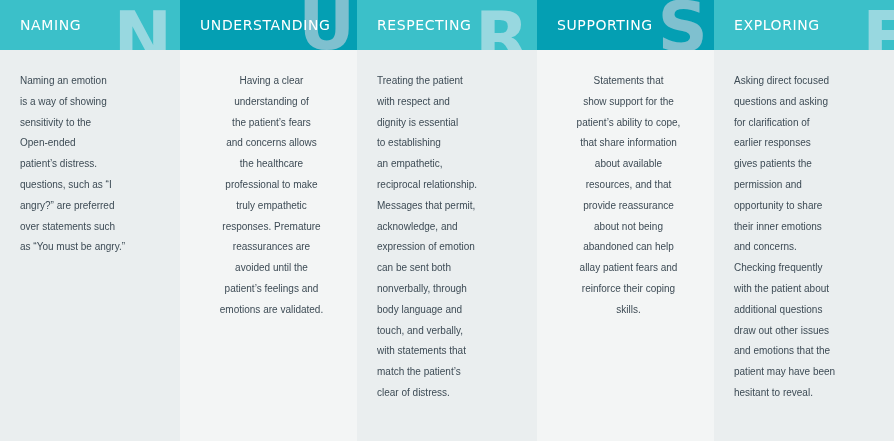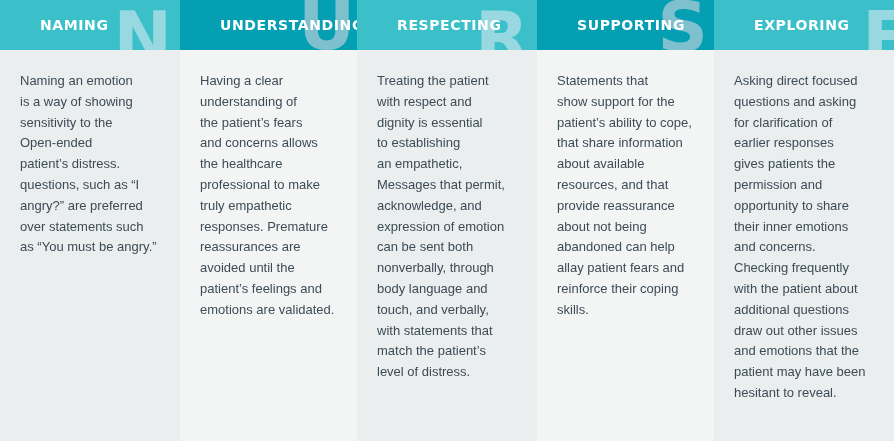--- a/index.html
+++ b/index.html
@@ -10,39 +10,39 @@
     .col.c1 { width: 180px; }
     .col.c2 { width: 177px; }
     .col.c3 { width: 180px; }
     .col.c4 { width: 177px; }
     .col.c5 { width: 180px; }
     .head { position: relative; height: 50px; overflow: hidden; }
     .head.light { background: #3bc0c9; }
     .head.dark { background: #049fb3; }
     .head-title {
       position: absolute; left: 20px; top: 17px;
-      color: #ffffff; font-weight: bold; font-size: 14px; letter-spacing: 0.6px;
+      color: #ffffff; font-weight: normal; font-size: 14px; letter-spacing: 0.6px;
       font-family: "DejaVu Sans", "Liberation Sans", sans-serif;
-      z-index: 2; white-space: nowrap; margin-left: 20px;
+      z-index: 2; white-space: nowrap;
     }
     .big-letter {
       position: absolute; top: -4px;
       font-family: "DejaVu Sans", sans-serif; font-weight: bold;
       font-size: 70px; line-height: 1; z-index: 1;
       color: #98d8e0;
     }
     .head.dark .big-letter { color: #7fc0cf; }
     .c1 .big-letter { right: 8px; top: 2px; }
     .c2 .big-letter { right: 2px; top: -10px; }
     .c3 .big-letter { right: 8px; top: 2px; }
     .c4 .big-letter { right: 6px; top: -8px; }
     .c5 .big-letter { right: -16px; top: 2px; }
-    .body { flex: 1; padding: 21px 14px 0 20px; font-size: 13px; line-height: 20.8px; color: #3d4b55; }
+    .body { flex: 1; padding: 21px 14px 0 20px; font-size: 10px; line-height: 20.8px; color: #3d4b55; }
     .body.light { background: #eaeeef; }
-    .body.dark { background: #f3f5f5; }
+    .body.dark { background: #f3f5f5; text-align: center; }
     .line { display: block; white-space: nowrap; }
   </style>
 </head>
 <body>
 
 <div class="table">
 
   <div class="col c1">
     <div class="head light">
       <span class="big-letter">N</span>
@@ -86,30 +86,31 @@
     <div class="head light">
       <span class="big-letter">R</span>
       <span class="head-title">RESPECTING</span>
     </div>
     <div class="body light">
       <span class="line">Treating the patient</span>
       <span class="line">with respect and</span>
       <span class="line">dignity is essential</span>
       <span class="line">to establishing</span>
       <span class="line">an empathetic,</span>
+      <span class="line">reciprocal relationship.</span>
       <span class="line">Messages that permit,</span>
       <span class="line">acknowledge, and</span>
       <span class="line">expression of emotion</span>
       <span class="line">can be sent both</span>
       <span class="line">nonverbally, through</span>
       <span class="line">body language and</span>
       <span class="line">touch, and verbally,</span>
       <span class="line">with statements that</span>
       <span class="line">match the patient’s</span>
-      <span class="line">level of distress.</span>
+      <span class="line">clear of distress.</span>
     </div>
   </div>
 
   <div class="col c4">
     <div class="head dark">
       <span class="big-letter">S</span>
       <span class="head-title">SUPPORTING</span>
     </div>
     <div class="body dark">
       <span class="line">Statements that</span>

